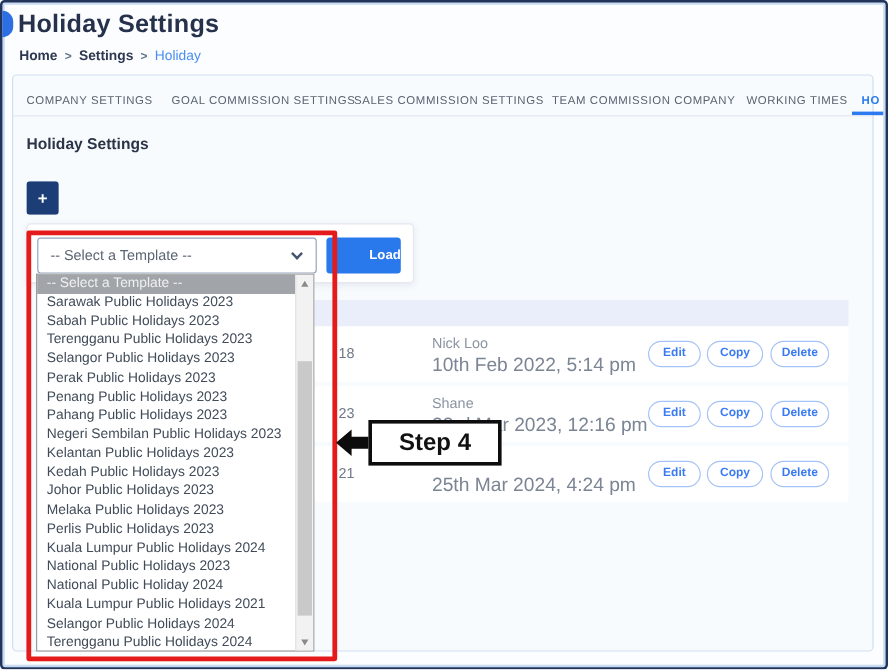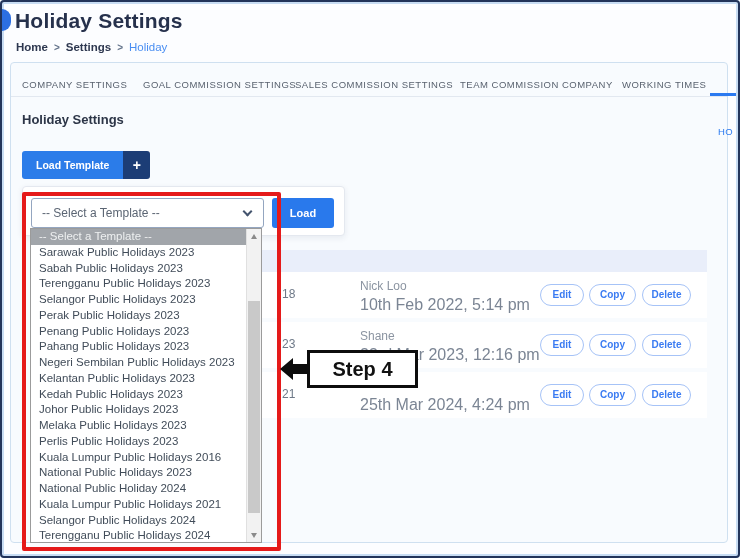--- a/index.html
+++ b/index.html
@@ -14,21 +14,21 @@
   .corner-deco{position:absolute;left:2px;top:9px;width:9px;height:22px;background:#2c6fe2;border-radius:0 11px 11px 0;}
   .page-title{position:absolute;left:15px;top:9px;font-size:21px;font-weight:bold;color:#26314c;letter-spacing:.2px;}
   .breadcrumb{position:absolute;left:16px;top:41px;font-size:11.5px;color:#2e3850;display:flex;gap:6px;align-items:center;}
   .crumb{font-weight:bold;color:#2e3850;cursor:pointer;}
   .crumb-sep{color:#64748b;font-weight:bold;font-size:10px;}
   .crumb-active{color:#4a8ef2;font-weight:normal;text-align:right;}
   
   .card{position:absolute;left:10px;top:62px;width:718px;height:481px;background:#f8fbfe;border:1px solid #cfe0f0;border-radius:4px;}
   
   .tab{position:absolute;top:79px;font-size:9.5px;letter-spacing:.5px;color:#59626f;white-space:nowrap;cursor:pointer;}
-  .tab-active{color:#2b7af0;font-weight:normal;margin-top:47px;}
+  .tab-active{color:#2b7af0;font-weight:bold;}
   .tab-underline{position:absolute;left:710px;top:93px;width:26px;height:3px;background:#2b7af0;}
   .tabs-divider{position:absolute;left:11px;top:96px;width:716px;height:1px;background:#e2e8f0;}
   .section-heading{position:absolute;left:22px;top:112px;font-size:13px;font-weight:bold;color:#2c3547;}
   
   .load-template-btn{position:absolute;left:22px;top:151px;height:28px;display:flex;border-radius:3px;overflow:hidden;cursor:pointer;}
   .ltb-main{background:#2b7ce9;color:#fff;font-size:10.5px;font-weight:bold;display:flex;align-items:center;padding:0 14px;}
   .ltb-plus{background:#1c3d76;color:#fff;width:27px;display:flex;align-items:center;justify-content:center;font-size:14px;font-weight:bold;}
   
   .thead{position:absolute;left:35px;top:250px;width:672px;height:22px;background:#e9eefa;z-index:1;}
   .th{position:absolute;top:16px;font-size:9.5px;color:#707b8e;letter-spacing:.5px;line-height:22px;font-weight:bold;text-align:right;}
@@ -41,21 +41,21 @@
   .cell-date{position:absolute;left:325px;top:24px;font-size:16px;color:#7b8594;}
   .pill-btn{position:absolute;top:12px;height:22px;border:1px solid #a6c3f7;border-radius:11px;background:#fff;color:#3a7bf2;font-size:10px;font-weight:bold;text-align:center;line-height:20px;cursor:pointer;}
   .btn-edit{left:505px;width:44px;}
   .btn-copy{left:554px;width:47px;}
   .btn-delete{left:607px;width:49px;}
   
   .picker-popup{position:absolute;left:22px;top:186px;width:323px;height:50px;background:#fff;border:1px solid #e4e8ef;border-radius:4px;box-shadow:0 2px 6px rgba(20,40,80,.08);z-index:2;}
   .select-box{position:absolute;left:8px;top:11px;width:233px;height:30px;border:1px solid #94a6c0;border-radius:3px;background:#fff;cursor:pointer;}
   .select-value{position:absolute;left:10px;top:0;line-height:28px;font-size:12px;color:#5b6573;white-space:nowrap;}
   .select-chevron{position:absolute;right:12px;top:9px;width:7px;height:7px;border-right:2px solid #44546e;border-bottom:2px solid #44546e;transform:rotate(45deg);}
-  .load-btn{position:absolute;left:249px;top:11px;width:62px;height:30px;background:#2979ec;border-radius:3px;color:#fff;font-size:11px;font-weight:bold;text-align:center;line-height:30px;cursor:pointer;}
+  .load-btn{position:absolute;left:249px;top:11px;width:62px;height:30px;background:#2979ec;border-radius:3px;color:#fff;font-size:11px;font-weight:bold;text-align:right;line-height:30px;cursor:pointer;}
   
   .dropdown-list{position:absolute;left:30px;top:228px;width:232px;height:315px;background:#fff;border:1px solid #9b9b9b;z-index:3;}
   .opt{position:relative;width:215px;height:15.75px;line-height:15.75px;padding-left:8px;font-size:11.5px;color:#414c59;white-space:nowrap;overflow:hidden;cursor:pointer;}
   .opt-selected{background:#a1a5aa;color:#eef0f1;}
   .dd-scrollbar{position:absolute;right:0;top:0;width:15px;height:100%;background:#f2f2f2;border-left:1px solid #e0e0e0;}
   .dd-arrow-up,.dd-arrow-down{position:absolute;left:0;width:14px;height:14px;cursor:pointer;}
   .dd-arrow-up{top:0;}
   .dd-arrow-down{bottom:0;}
   .dd-arrow-up::after{content:"";position:absolute;left:4px;top:5px;border-left:3.5px solid transparent;border-right:3.5px solid transparent;border-bottom:5px solid #8a8a8a;}
   .dd-arrow-down::after{content:"";position:absolute;left:4px;top:5px;border-left:3.5px solid transparent;border-right:3.5px solid transparent;border-top:5px solid #8a8a8a;}
@@ -88,21 +88,20 @@
   <span class="tab" style="left:295px">SALES COMMISSION SETTINGS</span>
   <span class="tab" style="left:460px">TEAM COMMISSION COMPANY</span>
   <span class="tab" style="left:622px">WORKING TIMES</span>
   <span class="tab tab-active" style="left:718px">HO</span>
   <div class="tab-underline"></div>
   <div class="tabs-divider"></div>
 
   <div class="section-heading">Holiday Settings</div>
 
   <div class="load-template-btn">
-    <span class="ltb-main">Load Template</span>
     <span class="ltb-plus">+</span>
   </div>
 
   <div class="thead">
     <span class="th th-holidays">OF HOLIDAYS</span>
     <span class="th th-updated">UPDATED BY</span>
   </div>
 
   <div class="trow row-0">
     <span class="cell-count">18</span>
@@ -147,21 +146,21 @@
     <div class="opt">Selangor Public Holidays 2023</div>
     <div class="opt">Perak Public Holidays 2023</div>
     <div class="opt">Penang Public Holidays 2023</div>
     <div class="opt">Pahang Public Holidays 2023</div>
     <div class="opt">Negeri Sembilan Public Holidays 2023</div>
     <div class="opt">Kelantan Public Holidays 2023</div>
     <div class="opt">Kedah Public Holidays 2023</div>
     <div class="opt">Johor Public Holidays 2023</div>
     <div class="opt">Melaka Public Holidays 2023</div>
     <div class="opt">Perlis Public Holidays 2023</div>
-    <div class="opt">Kuala Lumpur Public Holidays 2016</div>
+    <div class="opt">Kuala Lumpur Public Holidays 2024</div>
     <div class="opt">National Public Holidays 2023</div>
     <div class="opt">National Public Holiday 2024</div>
     <div class="opt">Kuala Lumpur Public Holidays 2021</div>
     <div class="opt">Selangor Public Holidays 2024</div>
     <div class="opt">Terengganu Public Holidays 2024</div>
     <div class="dd-scrollbar">
       <div class="dd-arrow-up"></div>
       <div class="dd-thumb"></div>
       <div class="dd-arrow-down"></div>
     </div>

